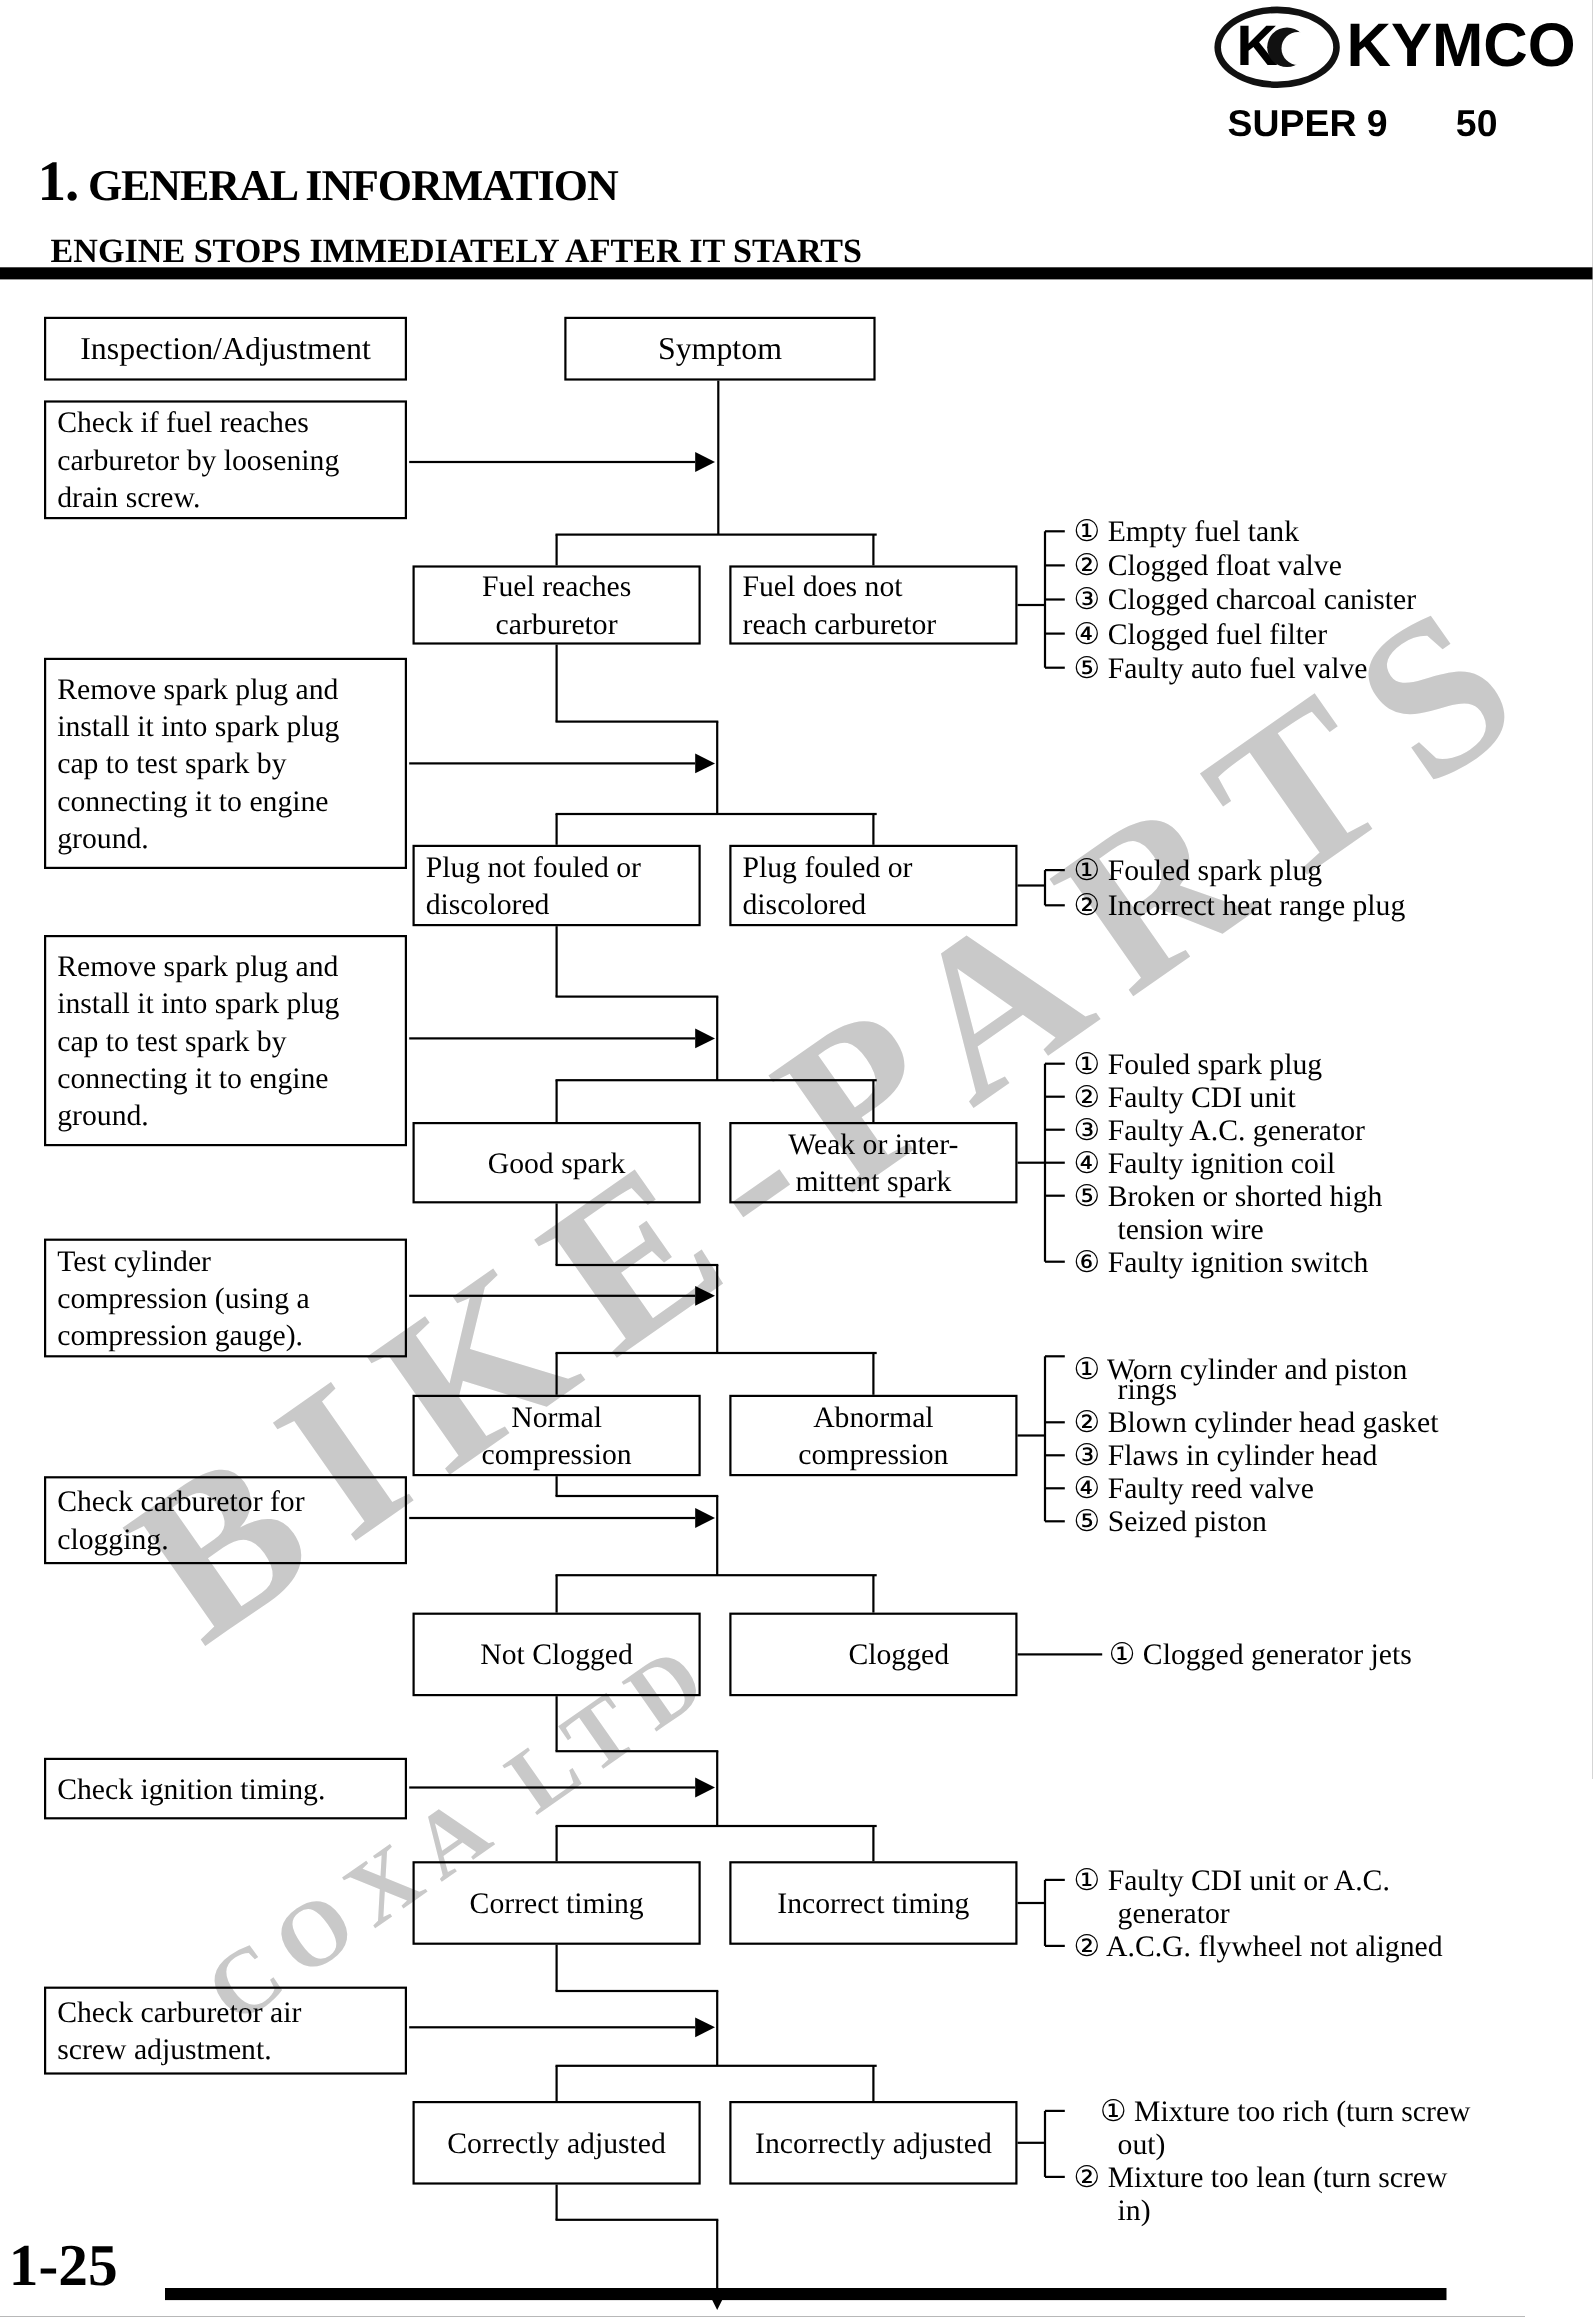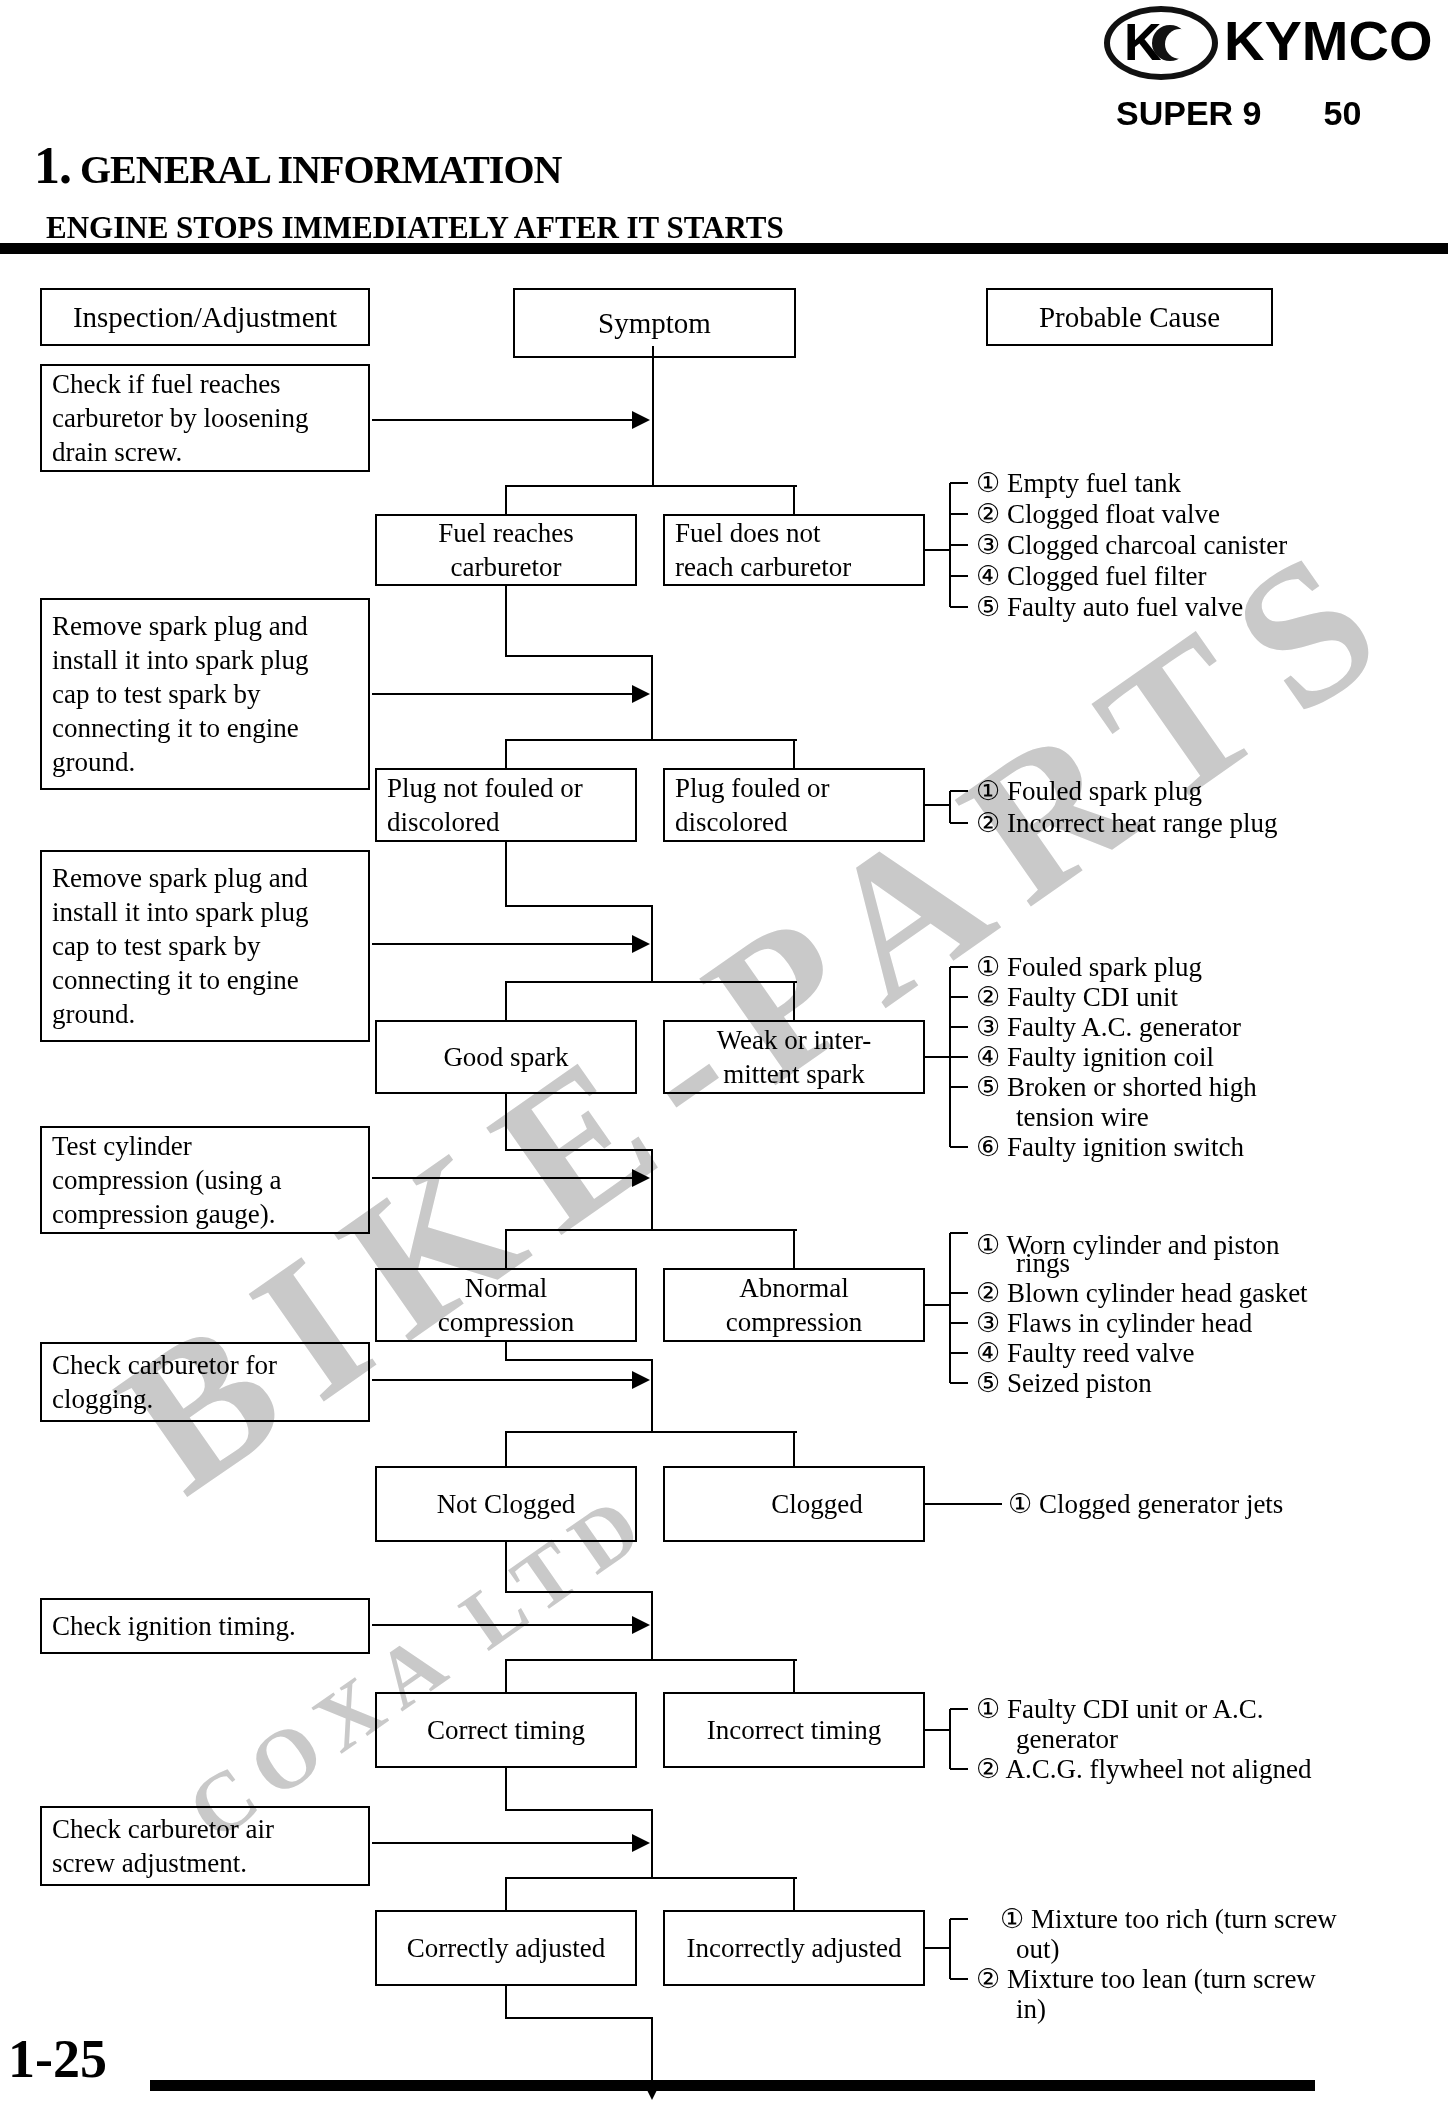--- a/index.html
+++ b/index.html
@@ -63,22 +63,21 @@
   <div class="model">
     <span>SUPER 9</span>
     <span>50</span>
   </div>
 
   <div class="hrule"></div>
 
   <div class="sec-title">ENGINE STOPS IMMEDIATELY AFTER IT STARTS</div>
 
   <div class="box center colhead" style="left:40px;top:288px;width:330px;height:58px">Inspection/Adjustment</div>
-  <div class="box center colhead" style="left:513px;top:288px;width:283px;height:70px">Symptom</div>
-  <div class="box center colhead" style="left:986px;top:288px;width:287px;height:58px">Probable Cause</div>
+  <div class="box center colhead" style="left:513px;top:288px;width:283px;height:58px">Symptom</div>
 
   <div id="flow">
       <div class="box left" style="left: 40px; top: 364px; width: 330px; height: 108px;">Check if fuel reaches
 carburetor by loosening
 drain screw.</div>
       <div class="ln" style="left: 372px; top: 419px; width: 260px; height: 2px;"></div>
       <div class="ah-r" style="left: 632px; top: 411px;"></div>
       <div class="ln" style="left: 652px; top: 346px; width: 2px; height: 140px;"></div>
       <div class="ln" style="left: 505px; top: 485px; width: 292px; height: 2px;"></div>
       <div class="ln" style="left: 505px; top: 486px; width: 2px; height: 28px;"></div>

